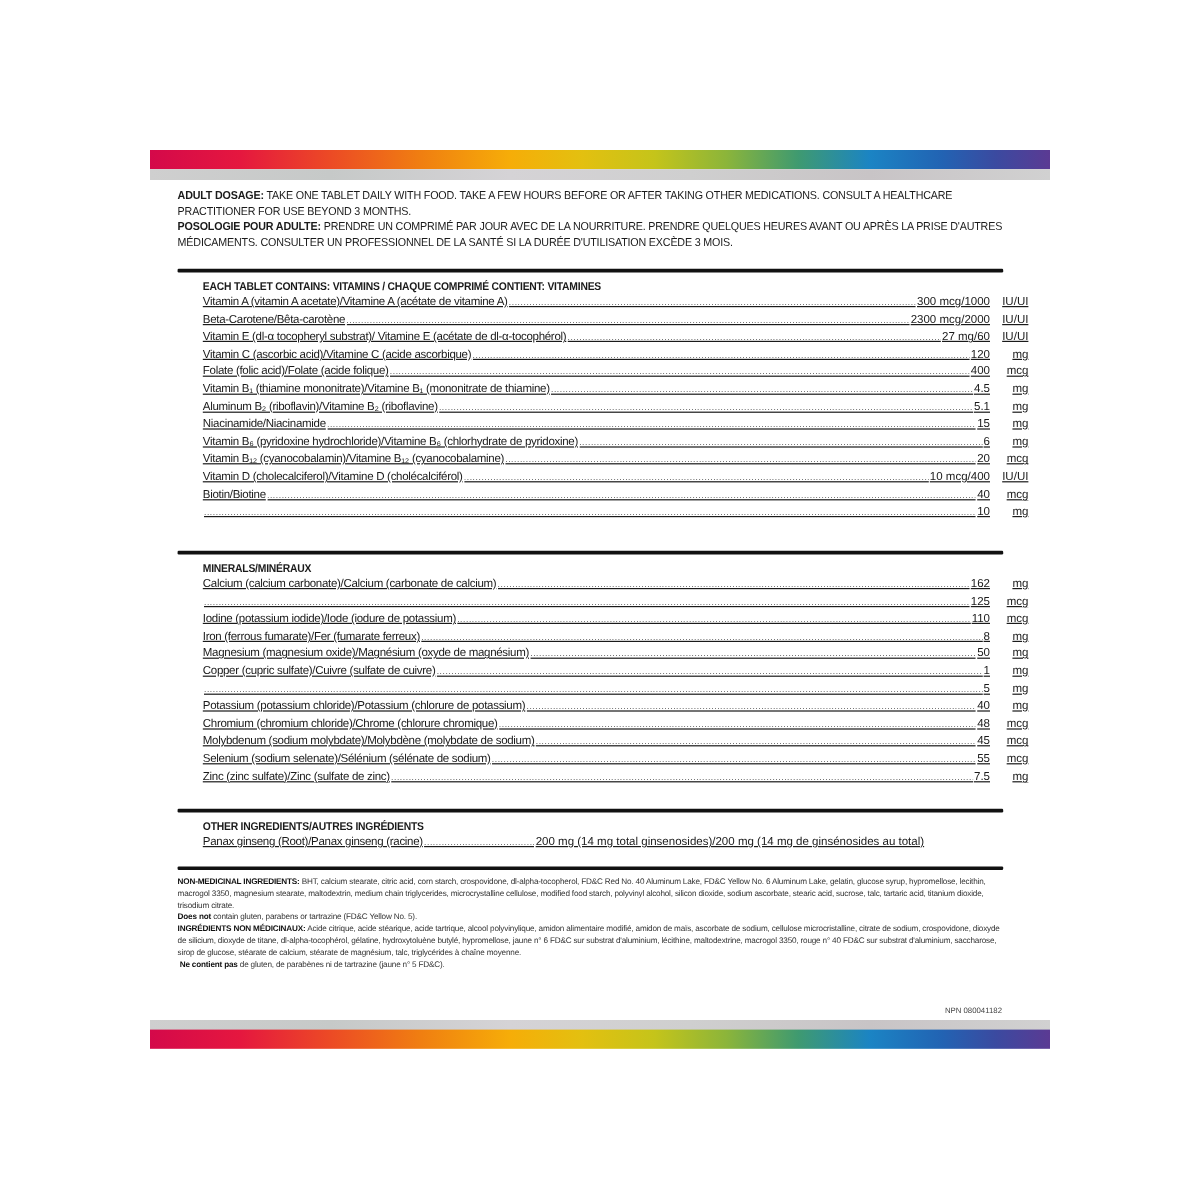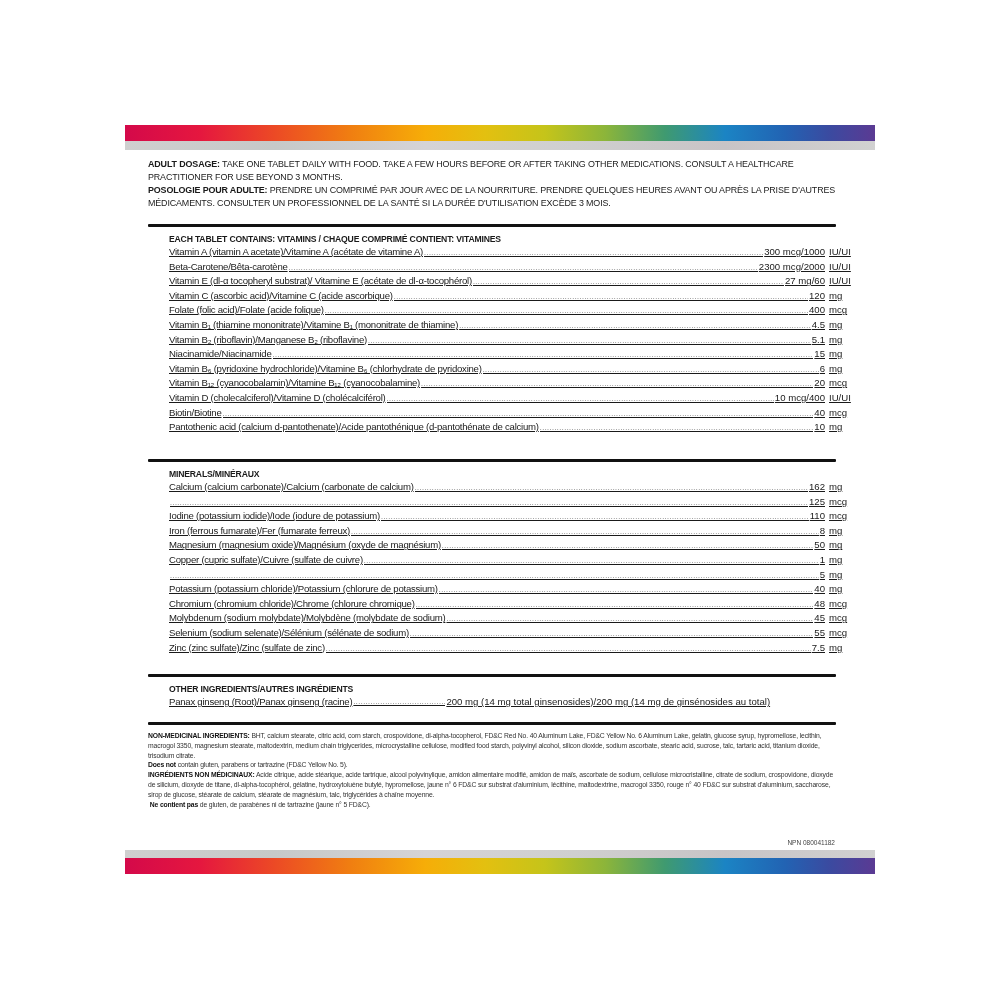--- a/index.html
+++ b/index.html
@@ -26,21 +26,21 @@
   .section { position: absolute; left: 23px; width: 688px; margin-left: 21px; }
   .sec-title { font-weight: bold; font-size: 9.4px; line-height: 13px; letter-spacing: -0.2px;
                transform: scaleX(0.92); transform-origin: left top; white-space: nowrap; }
   .row { display: flex; align-items: baseline; height: 14.6px; font-size: 9.6px; line-height: 14.6px;
          white-space: nowrap; text-decoration: underline; }
   .row .name { flex: 0 0 auto; letter-spacing: -0.25px; }
   .row .dots { flex: 1 1 auto; overflow: hidden; color: #555; letter-spacing: 0.5px; font-size: 7px;
                margin: 0 1px; }
   .row .dots::before { content: "................................................................................................................................................................................................................................................................................................................................"; }
   .row .val { flex: 0 0 auto; text-align: right; }
-  .row .unit { flex: 0 0 28px; padding-left: 4px; text-align: left; }
+  .row .unit { flex: 0 0 28px; padding-left: 4px; text-align: right; }
 
   .fine { position: absolute; left: 23px; width: 690px; font-size: 6.8px; line-height: 9.8px;
           color: #333; letter-spacing: -0.15px; }
   .fine b { color: #111; }
   .npn { position: absolute; right: 40px; top: 714px; font-size: 6.5px; color: #444; }
 </style>
 </head>
 <body>
 
 <div class="label">
@@ -87,21 +87,21 @@
           <span class="val">400</span>
           <span class="unit">mcg</span>
         </div>
         <div class="row">
           <span class="name">Vitamin B₁ (thiamine mononitrate)/Vitamine B₁ (mononitrate de thiamine)</span>
           <span class="dots"></span>
           <span class="val">4.5</span>
           <span class="unit">mg</span>
         </div>
         <div class="row">
-          <span class="name">Vitamin B₂ (riboflavin)/Manganese B₂ (riboflavine)</span>
+          <span class="name">Aluminum B₂ (riboflavin)/Vitamine B₂ (riboflavine)</span>
           <span class="dots"></span>
           <span class="val">5.1</span>
           <span class="unit">mg</span>
         </div>
         <div class="row">
           <span class="name">Niacinamide/Niacinamide</span>
           <span class="dots"></span>
           <span class="val">15</span>
           <span class="unit">mg</span>
         </div>
@@ -123,21 +123,20 @@
           <span class="val">10 mcg/400</span>
           <span class="unit">IU/UI</span>
         </div>
         <div class="row">
           <span class="name">Biotin/Biotine</span>
           <span class="dots"></span>
           <span class="val">40</span>
           <span class="unit">mcg</span>
         </div>
         <div class="row">
-          <span class="name">Pantothenic acid (calcium d-pantothenate)/Acide pantothénique (d-pantothénate de calcium)</span>
           <span class="dots"></span>
           <span class="val">10</span>
           <span class="unit">mg</span>
         </div>
       </div>
   </div>
 
   <div class="rule" style="top:334px;"></div>
 
   <div class="section" style="top:342px;">
@@ -214,21 +213,21 @@
           <span class="unit">mg</span>
         </div>
       </div>
   </div>
 
   <div class="rule" style="top:549px;"></div>
 
   <div class="section" style="top:557px;">
     <div class="sec-title">OTHER INGREDIENTS/AUTRES INGRÉDIENTS</div>
     <div id="oth-rows">
-        <div class="row" style="padding-right: 10px; align-items: center;">
+        <div class="row" style="padding-right: 10px;">
           <span class="name">Panax ginseng (Root)/Panax ginseng (racine)</span>
           <span class="dots" style="flex: 0 1 92px;"></span>
           <span class="val">200 mg (14 mg total ginsenosides)/200 mg (14 mg de ginsénosides au total)</span>
         </div>
       </div>
   </div>
 
   <div class="rule" style="top:597px;"></div>
 
   <div class="fine" style="top:606px;">

